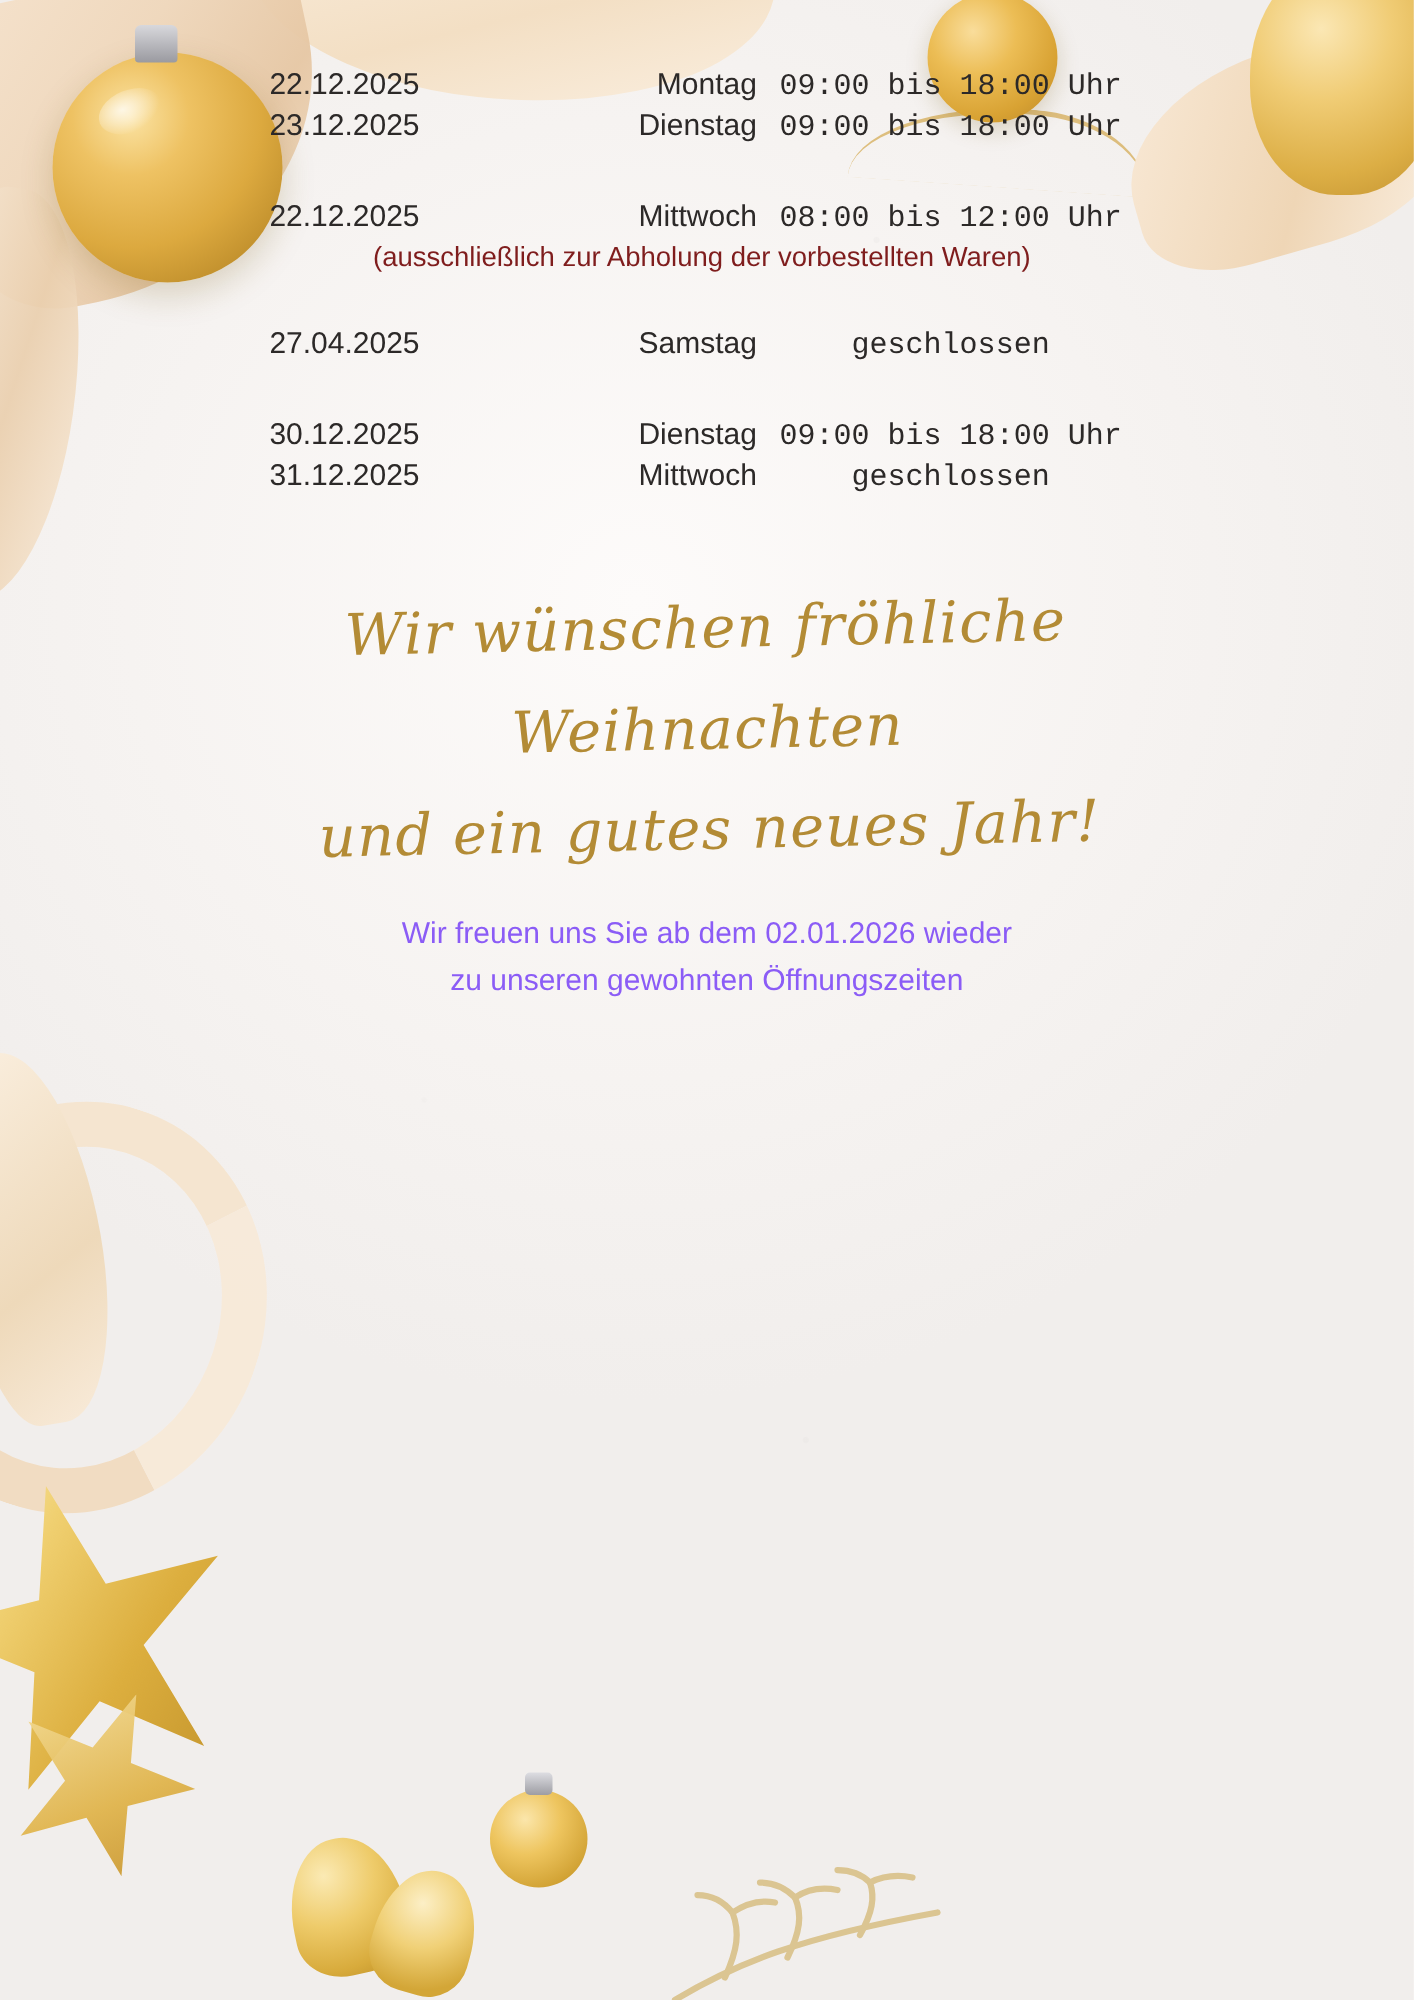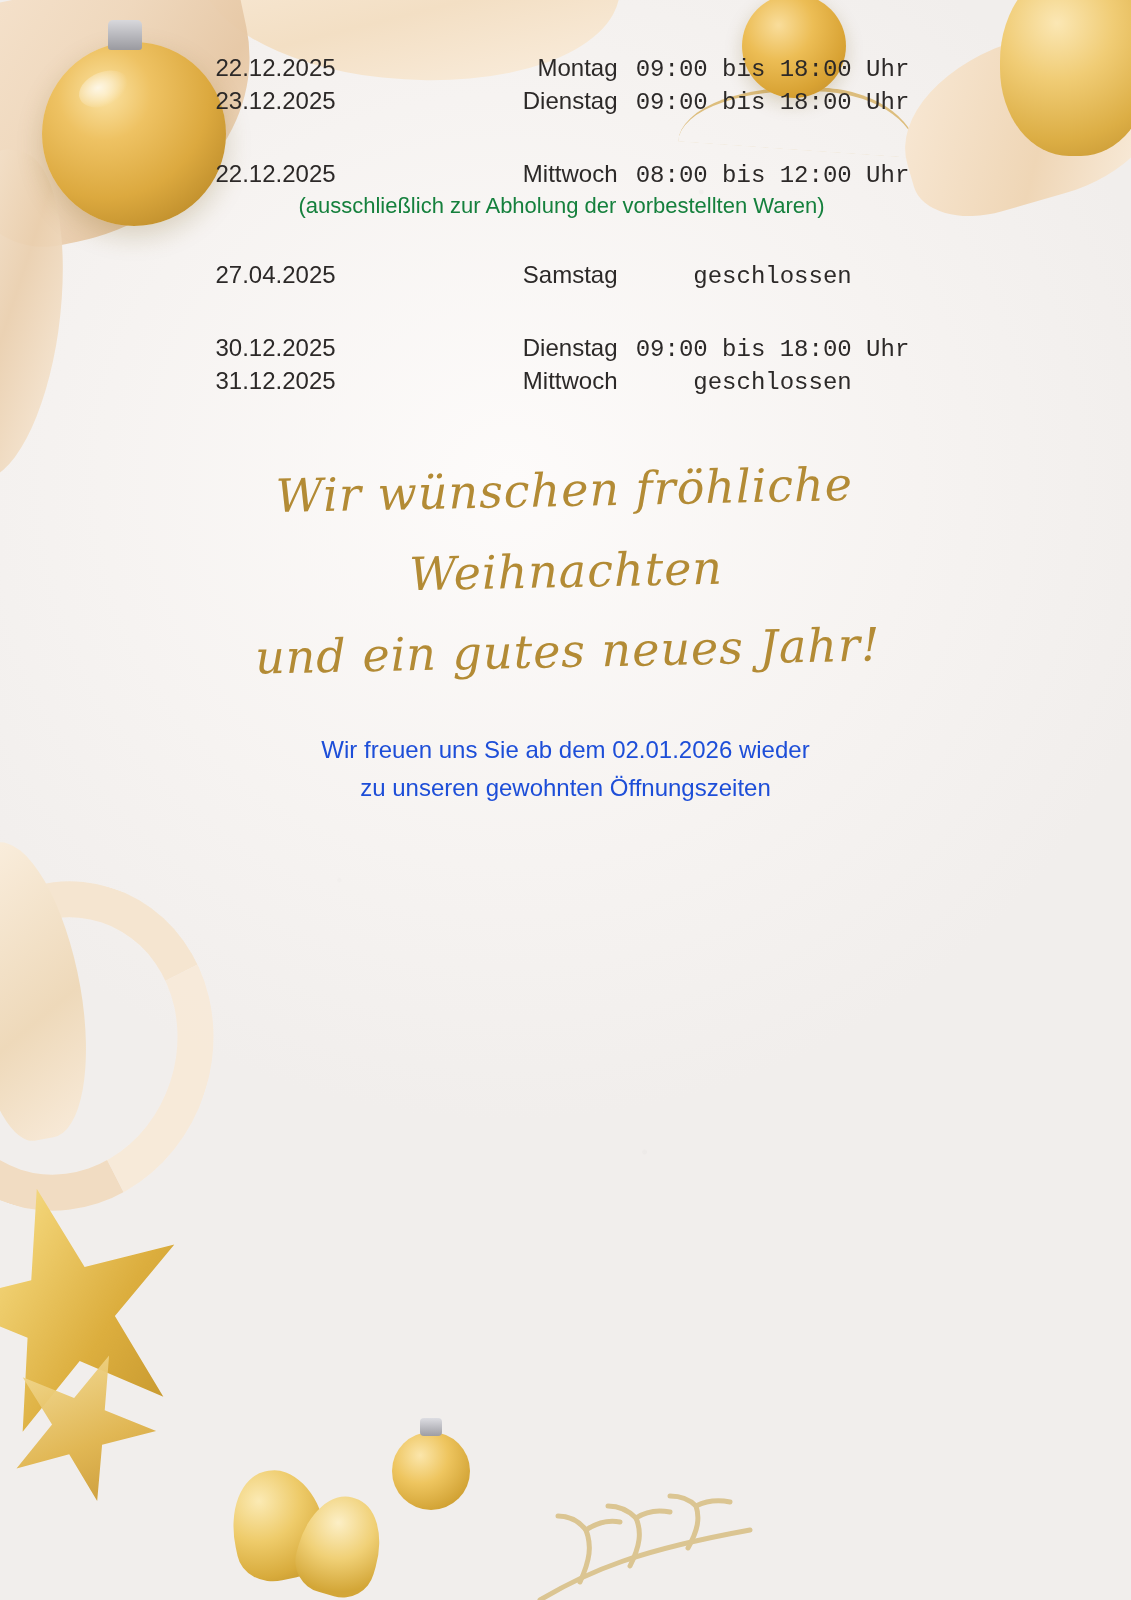--- a/index.html
+++ b/index.html
@@ -211,61 +211,61 @@
     color: #2a2726;
   }
 
   .hours {
     margin-top: 52px;
     width: 700px;
     color: #2c2928;
     font-size: 24px;
   }
   .hours-group { margin-bottom: 40px; }
-  .hours-group:last-child { margin-bottom: 0; }
+  .hours-group:last-child { margin-bottom: 12px; }
 
   .row {
     display: grid;
     grid-template-columns: 190px 200px 1fr;
     align-items: baseline;
-    column-gap: 12px;
+    column-gap: 0;
     padding: 2px 0;
   }
   .row .date { text-align: left; }
   .row .day { text-align: right; }
   .row .time { text-align: center; font-family: Liberation Mono, monospace; }
 
   .note {
     text-align: center;
     font-size: 22px;
-    color: #15803d;
+    color: #7f1d1d;
     margin-top: 2px;
     padding-right: 8px;
   }
 
   .greeting {
     margin-top: 52px;
     width: 900px;
     text-align: center;
     color: #b38b35;
     font-family: "DejaVu Serif", "Liberation Serif", serif;
     font-style: italic;
     font-size: 46px;
     line-height: 1.75;
     letter-spacing: 1px;
     transform: rotate(-1.2deg);
   }
   .greeting .line2 { display: block; }
 
   .closing {
-    margin-top: 39px;
+    margin-top: 24px;
     text-align: center;
     font-size: 24px;
     line-height: 1.6;
-    color: #1d4ed8;
+    color: #8b5cf6;
   }
 </style>
 </head>
 <body>
 
 <div class="poster"></div>
 
 <div class="deco ribbon-top"></div>
 <div class="deco ribbon-tl"></div>
 <div class="deco ribbon-tl2"></div>

